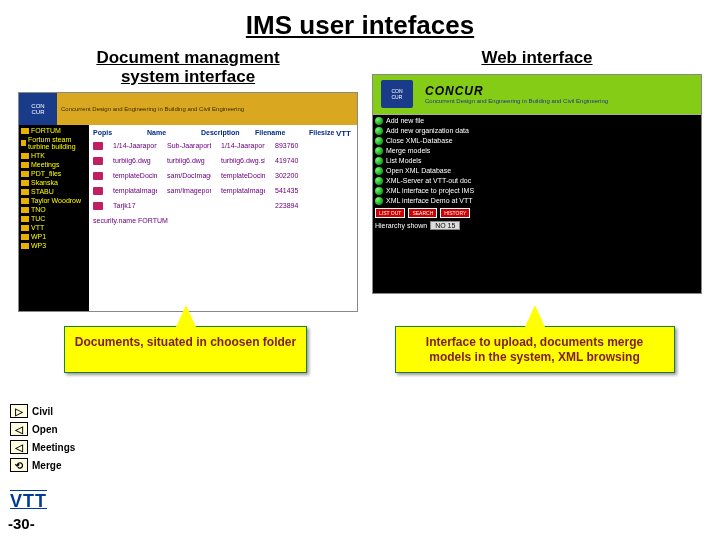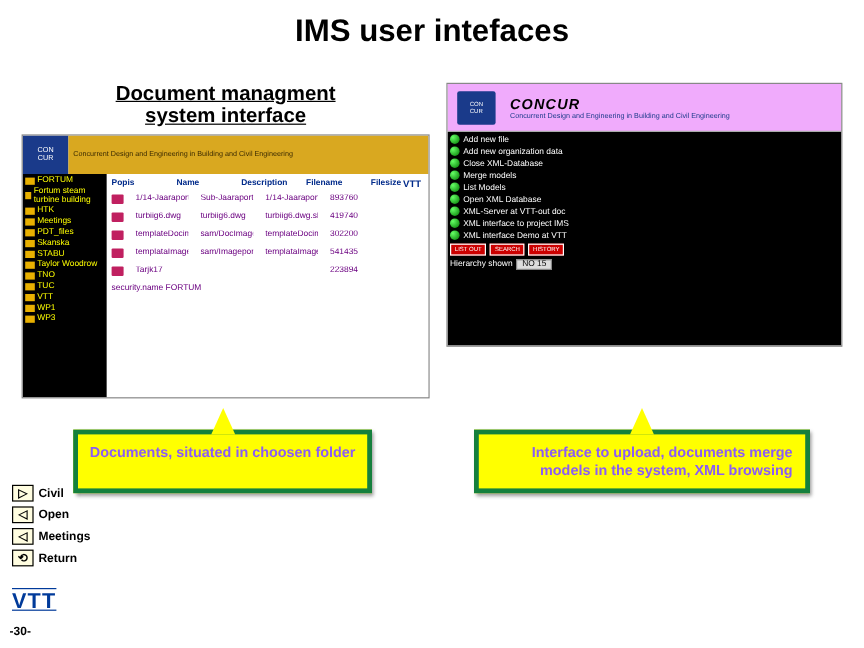--- a/index.html
+++ b/index.html
@@ -1,63 +1,63 @@
 <!DOCTYPE html>
 <html><head>
 <meta charset="utf-8">
 <style>
   * { margin: 0; padding: 0; box-sizing: border-box; }
   body { width: 720px; height: 540px; background: #fff; font-family: Arial, sans-serif; position: relative; overflow: hidden; }
-  .slide-title { text-align: center; font-size: 26px; font-weight: bold; padding: 10px 0 8px; }
-  .columns { display: flex; padding: 0 18px; gap: 14px; margin-top: 20px; }
+  .slide-title { text-align: center; font-size: 26px; font-weight: bold; text-decoration: underline; padding: 10px 0 8px; }
+  .columns { display: flex; padding: 0 18px; gap: 14px; }
   .col { flex: 1; }
   .col-title { text-align: center; font-size: 17px; font-weight: bold; text-decoration: underline; margin-bottom: 6px; line-height: 1.1; }
   .screenshot { border: 1px solid #888; height: 220px; background: #f5f5f5; position: relative; font-size: 7px; overflow: hidden; }
   
   .ls-top { display: flex; height: 32px; }
   .ls-logo { width: 38px; height: 32px; background: #1a3a8a; color: #fff; font-size: 6px; display: flex; align-items: center; justify-content: center; line-height: 1; text-align: center; }
   .ls-banner { flex: 1; background: #d9a820; color: #3a2a00; font-size: 6px; display: flex; align-items: center; padding-left: 4px; }
   .ls-body { display: flex; height: calc(100% - 32px); }
   .ls-side { width: 70px; background: #000; color: #ff0; padding: 2px; }
   .ls-side .item { display: flex; align-items: center; gap: 2px; margin-bottom: 2px; }
   .ls-side .fi { width: 8px; height: 6px; background: #e8b000; }
   .ls-main { flex: 1; background: #fff; padding: 4px; color: #000; }
   .ls-hdr { display: flex; gap: 10px; color: #002a8a; font-weight: bold; margin-bottom: 6px; }
   .ls-hdr span { width: 44px; }
   .ls-row { display: flex; gap: 10px; color: #6b0080; margin-bottom: 7px; }
   .ls-row span { width: 44px; overflow: hidden; white-space: nowrap; }
   .ls-row .ic { width: 10px; height: 8px; background: #c02060; border-radius: 1px; }
   .ls-foot { color: #6b0080; margin-top: 6px; }
   .ls-vtt { position: absolute; right: 6px; top: 36px; color: #002a8a; font-weight: bold; font-size: 8px; }
   
-  .rs-top { display: flex; background: #f0abfc; height: 40px; border-bottom: 1px solid #aaa; }
+  .rs-top { display: flex; background: #84cc16; height: 40px; border-bottom: 1px solid #aaa; }
   .rs-logo { width: 48px; display: flex; align-items: center; justify-content: center; }
   .rs-logo-box { width: 32px; height: 28px; background: #1a3a8a; color: #fff; display: flex; flex-direction: column; align-items: center; justify-content: center; border-radius: 2px; font-size: 5px; }
   .rs-title { flex: 1; display: flex; flex-direction: column; justify-content: center; padding-left: 4px; }
   .rs-big { font-size: 12px; font-weight: bold; font-style: italic; letter-spacing: 1px; }
   .rs-small { font-size: 6px; color: #1a3a8a; }
   .rs-body { background: #000; color: #fff; padding: 2px; height: calc(100% - 40px); }
   .rs-body .row { display: flex; align-items: center; gap: 3px; margin-bottom: 2px; }
   .rs-body .dot { width: 8px; height: 8px; background: radial-gradient(circle at 30% 30%, #6f6, #070); border-radius: 50%; }
   .rs-btns { display: flex; gap: 3px; margin-top: 3px; }
   .rs-btns .btn { background: #c00; color: #fff; padding: 1px 3px; font-size: 5px; border: 1px solid #fff; }
   .rs-hier { display: flex; align-items: center; gap: 3px; margin-top: 3px; }
   .rs-hier .box { background: #ddd; color: #000; padding: 0 4px; border: 1px solid #888; }
   
   .callouts { display: flex; padding: 0 18px; gap: 14px; margin-top: -10px; }
   .callout-col { flex: 1; display: flex; justify-content: center; }
-  .callout { position: relative; background: #ffff00; border: 4px solid #15803d; padding: 8px 10px 10px; font-size: 12px; font-weight: bold; color: #8b5cf6; text-align: center; margin-top: 36px; line-height: 1.2; box-shadow: 2px 2px 3px rgba(0,0,0,.4); }
+  .callout { position: relative; background: #ffff00; border: 1px solid #15803d; padding: 8px 10px 10px; font-size: 12px; font-weight: bold; color: #7f1d1d; text-align: center; margin-top: 24px; line-height: 1.2; box-shadow: 2px 2px 3px rgba(0,0,0,.4); }
   .callout::before { content: ""; position: absolute; top: -22px; left: 50%; transform: translateX(-50%); width: 0; height: 0; border-left: 10px solid transparent; border-right: 10px solid transparent; border-bottom: 22px solid #ffff00; }
-  .callout.wide { text-align: right; font-size: 12px; padding: 8px 10px; max-width: 280px; }
+  .callout.wide { text-align: center; font-size: 12px; padding: 8px 10px; max-width: 280px; }
   
   .nav { position: absolute; left: 10px; bottom: 64px; font-size: 10px; font-weight: bold; }
   .nav .nrow { display: flex; align-items: center; gap: 4px; margin-bottom: 4px; }
   .nav .nicon { width: 18px; height: 14px; border: 1px solid #000; background: #fffde0; display: flex; align-items: center; justify-content: center; font-size: 10px; }
   .vtt-logo { position: absolute; left: 10px; bottom: 28px; font-size: 18px; font-weight: bold; color: #003a9a; text-decoration: overline underline; letter-spacing: 1px; }
-  .slide-num { position: absolute; left: 8px; bottom: 8px; font-size: 10px; font-weight: bold; }
+  .slide-num { position: absolute; left: 8px; bottom: 8px; font-size: 15px; font-weight: bold; }
 </style>
 </head>
 <body>
 
 <div class="slide-title">IMS user intefaces</div>
 
 <div class="columns">
 
   <div class="col">
     <div class="col-title" style="white-space:pre-line">Document managment
@@ -169,20 +169,21 @@
                 <span>223894</span>
               </div>
             </div>
           <div class="ls-foot">security.name FORTUM</div>
         </div>
       </div>
     </div>
   </div>
 
   <div class="col">
+    <div class="col-title">Web interface</div>
     <div class="screenshot">
       <div class="rs-top">
         <div class="rs-logo">
           <div class="rs-logo-box" style="white-space:pre-line">CON
 CUR</div>
         </div>
         <div class="rs-title">
           <div class="rs-big">CONCUR</div>
           <div class="rs-small">Concurrent Design and Engineering in Building and Civil Engineering</div>
         </div>
@@ -257,17 +258,17 @@
     <div class="nrow">
       <span class="nicon">◁</span>
       <span>Open</span>
     </div>
     <div class="nrow">
       <span class="nicon">◁</span>
       <span>Meetings</span>
     </div>
     <div class="nrow">
       <span class="nicon">⟲</span>
-      <span>Return</span>
+      <span>Merge</span>
     </div>
   </div>
 <div class="vtt-logo">VTT</div>
 <div class="slide-num">-30-</div>
 
 </body></html>

